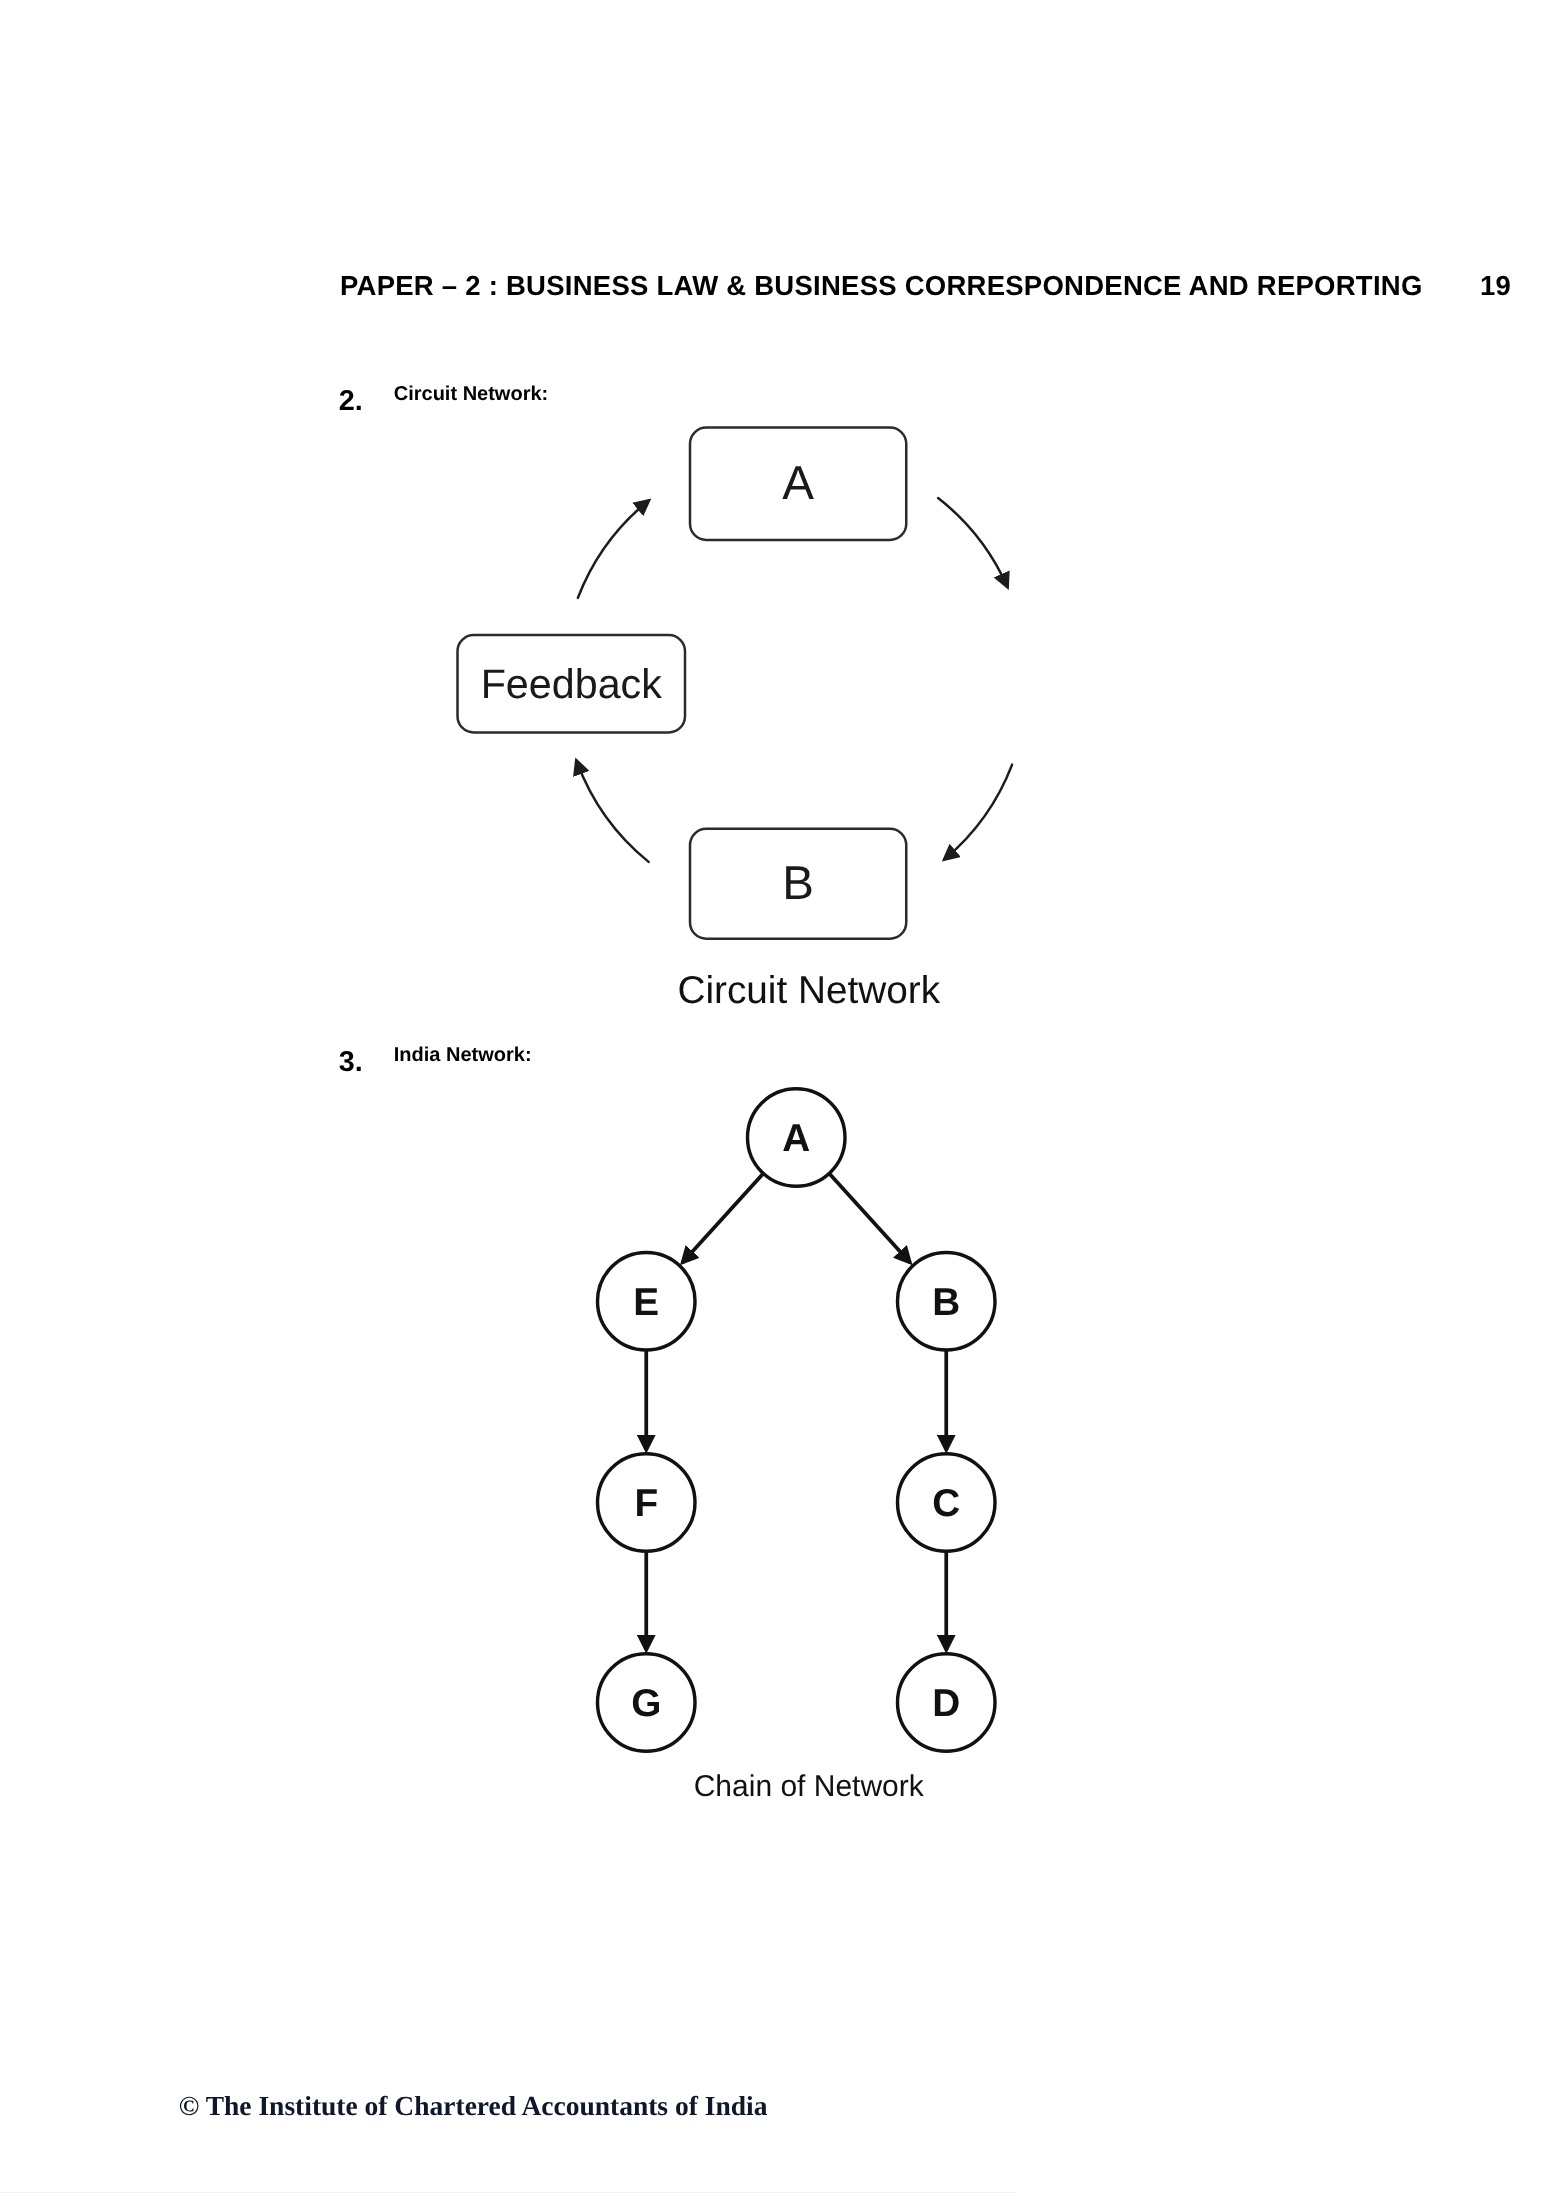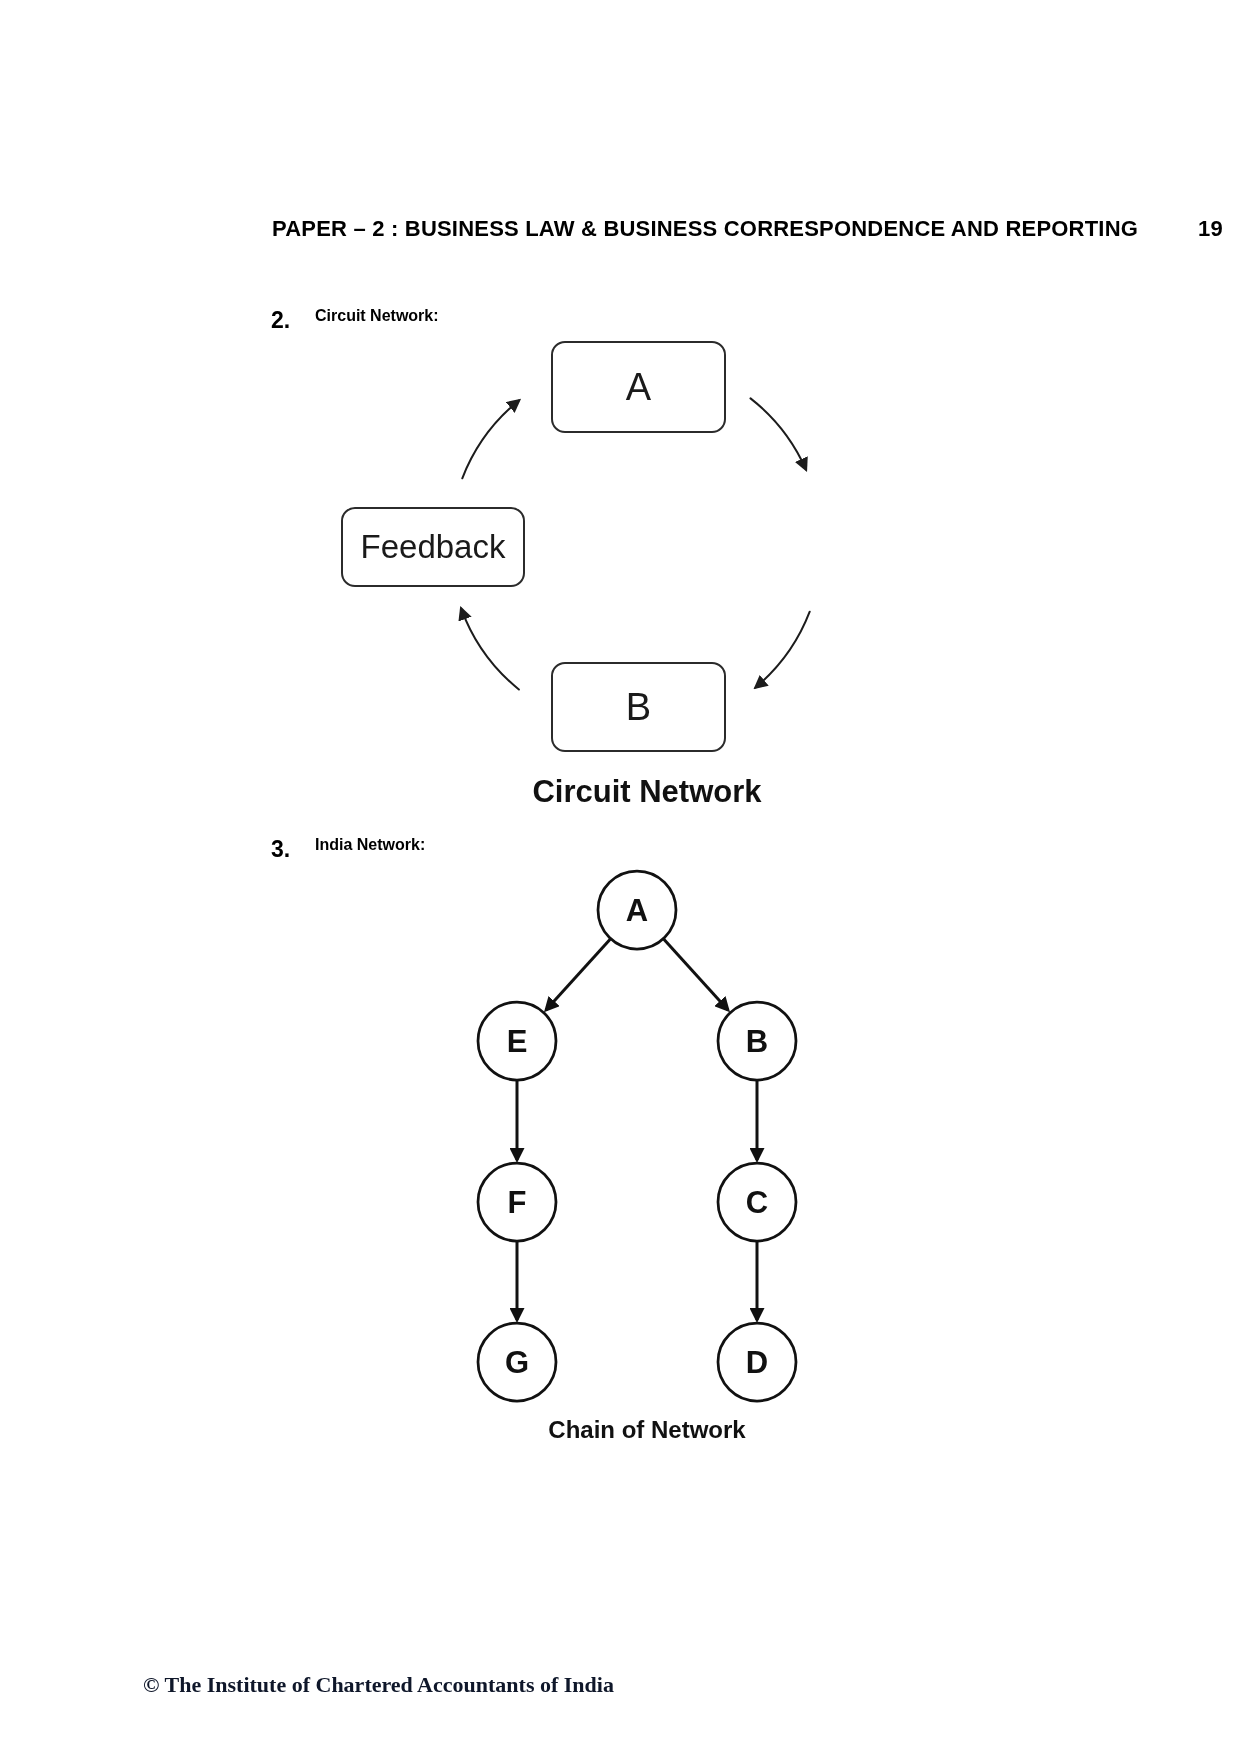--- a/index.html
+++ b/index.html
@@ -14,21 +14,21 @@
     overflow: hidden;
   }
 
   
   .header-row {
     position: absolute;
     left: 272px;
     top: 216px;
     display: flex;
     align-items: flex-end;
-    gap: 60px;
+    gap: 46px;
     font-weight: bold;
     font-size: 22px;
     letter-spacing: 0.2px;
     white-space: nowrap;
   }
 
   
   .item-number {
     position: absolute;
     left: 271px;
@@ -52,32 +52,32 @@
     background: #fff;
     display: flex;
     align-items: center;
     justify-content: center;
     font-size: 33px;
     font-weight: 400;
     color: #1a1a1a;
   }
   #box-a   { left: 551px; top: 341px; width: 171px; height: 88px; font-size: 38px; }
   #box-b   { left: 551px; top: 662px; width: 171px; height: 86px; font-size: 38px; }
-  #box-fb  { left: 341px; top: 507px; width: 180px; height: 76px; text-align: right; }
+  #box-fb  { left: 365px; top: 507px; width: 180px; height: 76px; text-align: right; }
   #box-msg { left: 748px; top: 507px; width: 173px; height: 76px; }
 
   svg { position: absolute; overflow: visible; }
   svg text { font-family: "Liberation Sans", sans-serif; }
 
   .caption {
     position: absolute;
     left: 340px;
     width: 614px;
     text-align: center;
-    font-weight: bold;
+    font-weight: normal;
     color: #111;
   }
   #circuit-caption { top: 774px; font-size: 31px; }
   #chain-caption   { top: 1416px; font-size: 24px; }
 
   .footer {
     position: absolute;
     left: 143px;
     top: 1672px;
     font-family: "Liberation Serif", serif;

